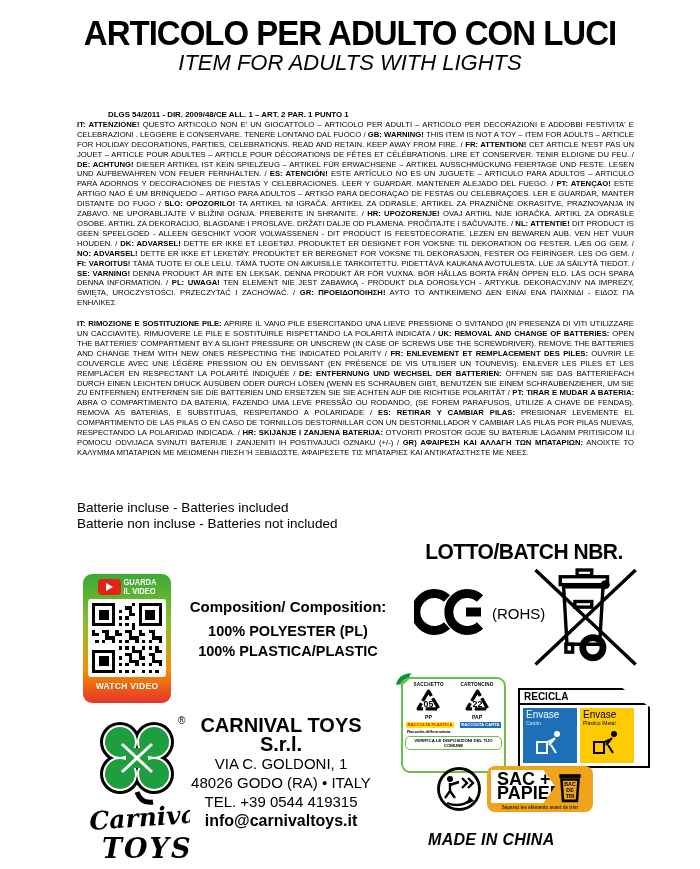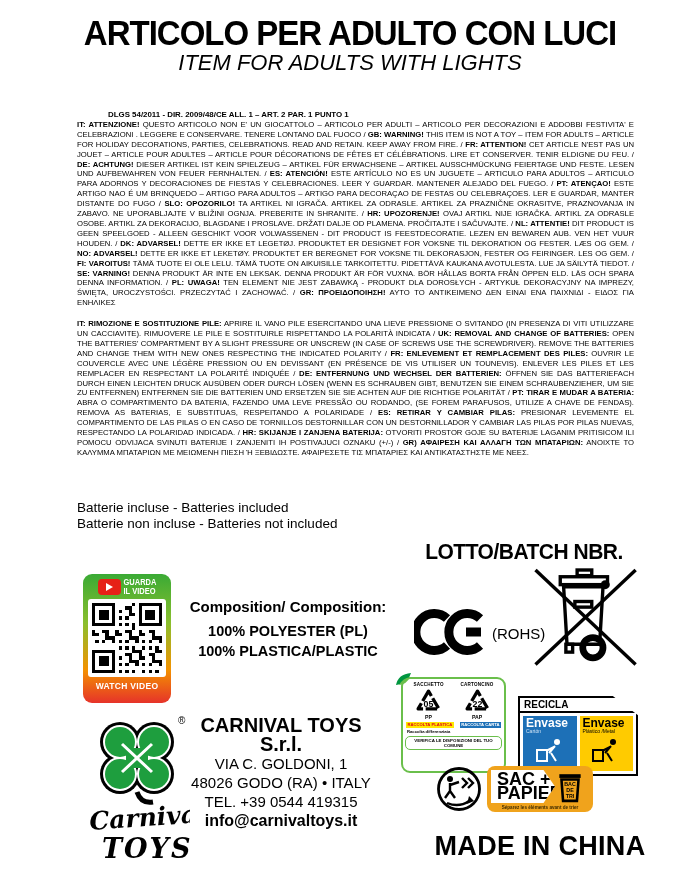--- a/index.html
+++ b/index.html
@@ -43,69 +43,69 @@
   .vq-toptext { color:#fff; font-weight:bold; font-size:7.5px; line-height:8px; letter-spacing:0; transform:scaleY(1.1); }
   .vq-code { width:78px; height:78px; background:#fff; border-radius:3px; margin-top:2px;
     display:flex; align-items:center; justify-content:center; }
   .vq-code svg { width:70px; height:70px; shape-rendering:crispEdges; }
   .vq-bottom { color:#fff; font-weight:bold; font-size:8.5px; margin-top:4px; letter-spacing:0.3px; transform:scaleY(1.1); }
   
   .composition { position:absolute; left:183px; top:598px; width:210px; text-align:center; font-weight:bold; }
   .composition .c-title { font-size:15px; margin-bottom:6px; }
   .composition .c-line { font-size:14.5px; line-height:20px; }
   
-  .ce-wrap { position:absolute; left:414px; top:608px; display:flex; align-items:center; }
+  .ce-wrap { position:absolute; left:414px; top:588px; display:flex; align-items:center; }
   .ce-wrap svg { display:block; }
   .rohs { font-size:15px; margin-left:2px; margin-top:2px; }
   
   .weee { position:absolute; left:528px; top:561px; }
   
   .it-box { position:absolute; left:401px; top:677px; width:105px; height:96px;
     border:2.5px solid #6abf4b; border-radius:9px; background:#fff; padding:3px 2px 2px; }
   .it-leaf { position:absolute; left:-9px; top:-9px; }
   .it-cols { display:flex; justify-content:space-around; }
   .it-col { display:flex; flex-direction:column; align-items:center; }
   .it-col .mat-label { font-size:4.6px; font-weight:bold; letter-spacing:0.2px; }
   .it-col svg { margin-top:1px; }
   .it-col .mat-code { font-size:5.2px; font-weight:bold; margin-top:0.5px; }
   .it-tags { display:flex; justify-content:space-between; margin-top:2px; padding:0 1px; }
   .tag-plastica { background:#ffe800; color:#e30613; font-size:4.2px; font-weight:bold; padding:0.5px 1.5px; }
   .tag-carta { background:#1d70b7; color:#fff; font-size:4.2px; font-weight:bold; padding:0.5px 1.5px; height:fit-content; }
   .it-note1 { font-size:4.2px; font-weight:bold; margin-top:1px; padding-left:2px; }
   .it-note2 { font-size:4.4px; font-weight:bold; text-align:center; margin-top:2px;
     border:1px solid #6abf4b; border-radius:5px; padding:1px 1px; }
   
-  .es-card { position:absolute; left:518px; top:688px; width:120px; background:#fff;
-    border:2.5px solid #000; clip-path:polygon(0 0, 79% 0, 100% 24%, 100% 100%, 0 100%);margin-top:8px; }
+  .es-card { position:absolute; left:518px; top:688px; width:132px; background:#fff;
+    border:2.5px solid #000; clip-path:polygon(0 0, 79% 0, 100% 24%, 100% 100%, 0 100%); }
   .es-header { font-size:10px; font-weight:bold; padding:1px 0 1px 4px; border-bottom:2px solid #000; }
   .es-panels { display:flex; gap:3px; padding:3px; }
   .es-panel { width:54px; height:55px; padding:2px 3px; }
   .es-panel.blue { background:#1d70b7; color:#fff; }
   .es-panel.yellow { background:#ffcb00; color:#000; }
-  .es-env { font-size:12px; font-weight:bold; line-height:10px; }
+  .es-env { font-size:10px; font-weight:normal; line-height:10px; }
   .es-sub { font-size:5px; line-height:6px; }
   .es-panel.blue .es-sub { color:#cfe3f5; }
   .es-panel svg { display:block; margin:4px auto 0; }
   
   .fr-wrap { position:absolute; left:436px; top:766px; display:flex; align-items:flex-start; gap:5px; }
   .sac-box { width:106px; background:#f0a31c; border-radius:8px; padding:4px 4px 1px; }
   .sac-row { display:flex; align-items:center; }
   .sac-white { background:#fff; width:64px; padding:3px 4px 3px 6px;
     clip-path:polygon(0 0, 82% 0, 100% 50%, 82% 100%, 0 100%); }
   .sac-white div { font-size:18px; font-weight:bold; line-height:13.5px; letter-spacing:0; }
   .sac-caption { font-size:4.6px; font-weight:bold; color:#3d2b00; text-align:center; padding:2px 0 1px; }
   
   .logo { position:absolute; left:84px; top:708px; }
   .address { position:absolute; left:185px; top:716px; width:192px; text-align:center; }
   .address .co-name { font-size:20px; font-weight:bold; line-height:19px; }
   .address .co-line { font-size:15px; line-height:19px; }
   .address .co-bold { font-size:16px; font-weight:bold; line-height:19.5px; }
   
-  .made-in { position:absolute; left:428px; top:831px; width:224px; text-align:center;
-    font-size:27px; font-weight:bold; letter-spacing:0.3px; }
+  .made-in { position:absolute; left:428px; top:831px; width:224px; text-align:left;
+    font-size:16px; font-weight:bold; font-style:italic; letter-spacing:0.3px; }
 </style>
 </head>
 <body>
 
 <div class="page">
 
   <div class="title">ARTICOLO PER ADULTO CON LUCI</div>
   <div class="subtitle">ITEM FOR ADULTS WITH LIGHTS</div>
 
   <div class="legal">

